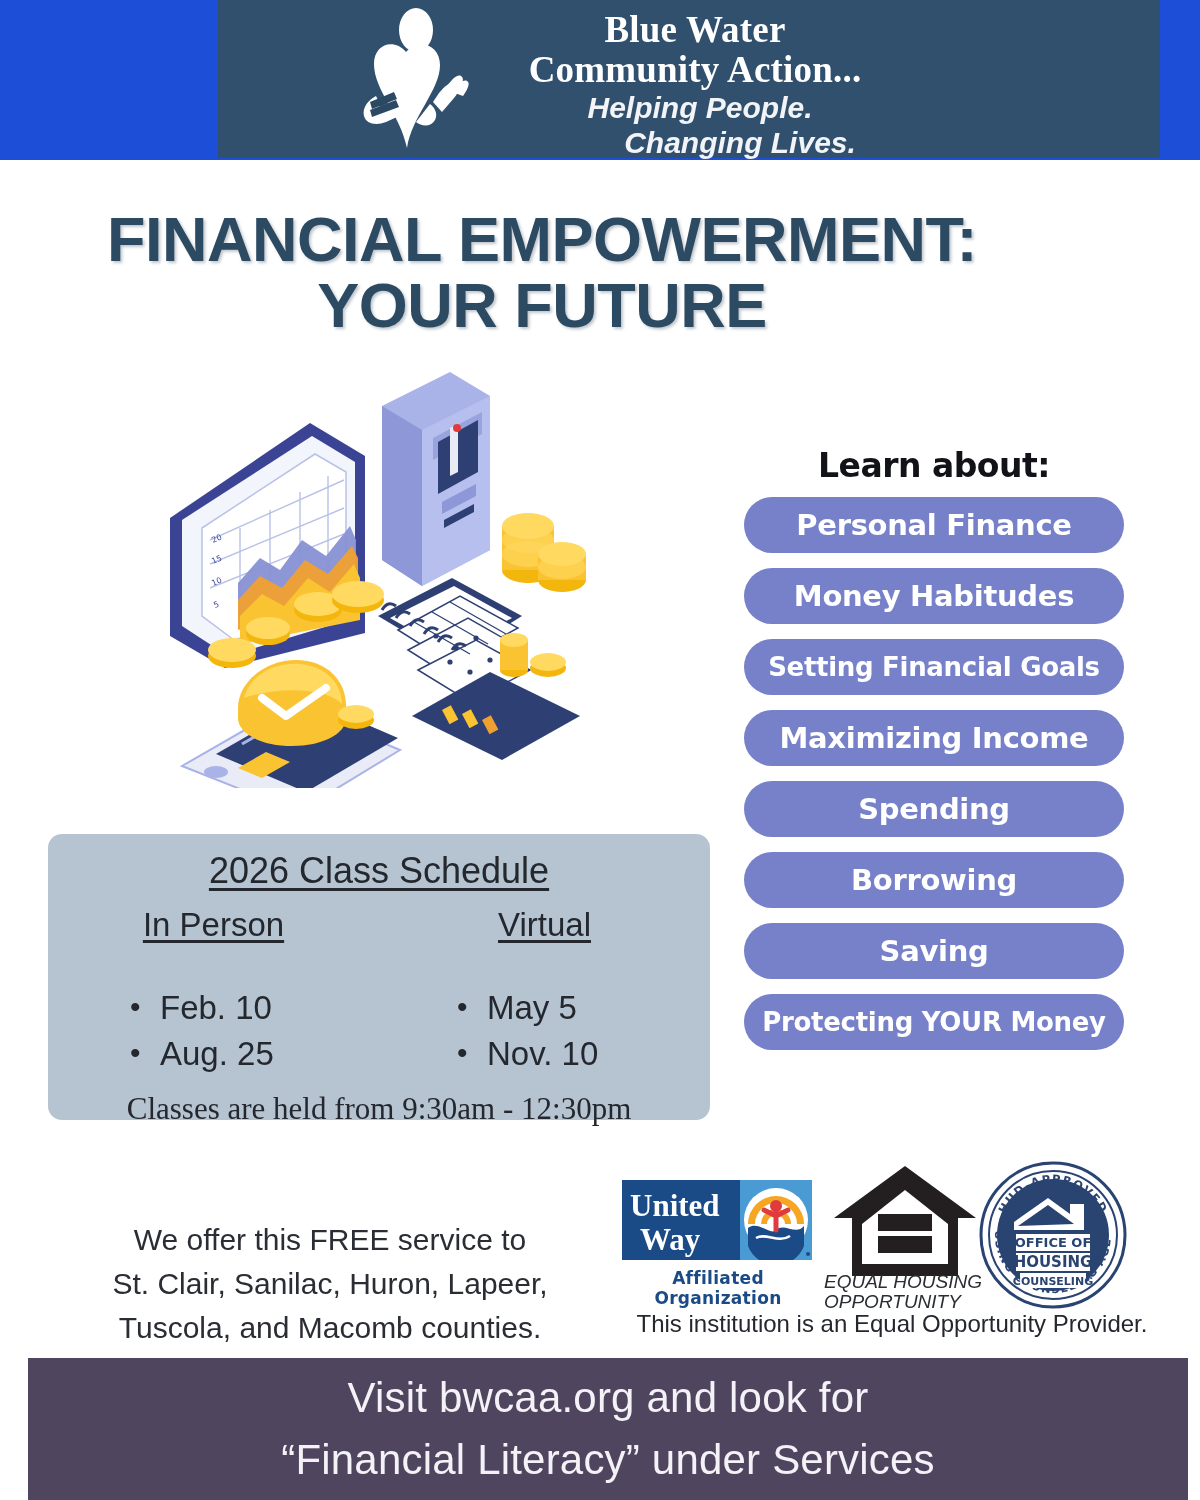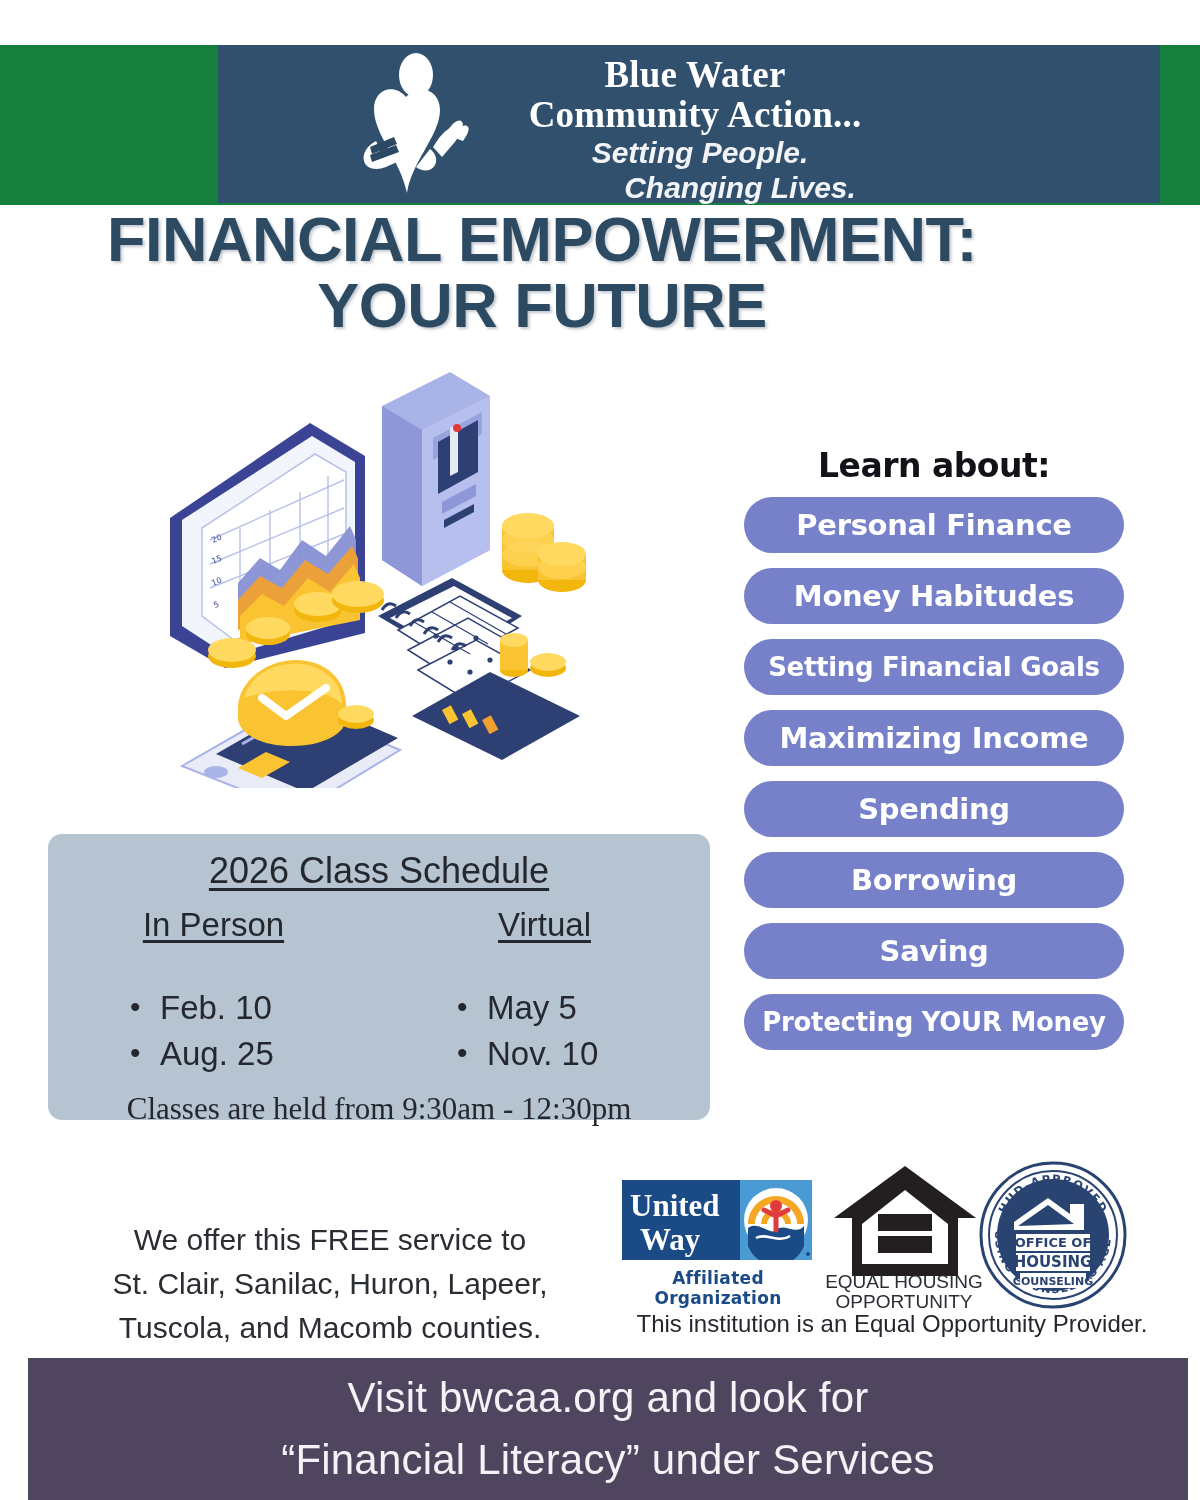--- a/index.html
+++ b/index.html
@@ -8,22 +8,21 @@
     background: #ffffff;
     font-family: "Liberation Sans", sans-serif;
     position: relative;
     overflow: hidden;
   }
 
   
   .header-band {
     position: absolute; left: 0; top: 0;
     width: 1200px; height: 160px;
-    background: #15803d;
-    margin-top: 45px;
+    background: #1d4ed8;
   }
   .header-inner-panel {
     position: absolute; left: 218px; top: 0;
     width: 942px; height: 158px;
     background: #30506d;
   }
   .logo-wrap {
     position: absolute; left: 330px; top: 6px;
     width: 560px; height: 152px;
   }
@@ -161,22 +160,22 @@
   .uw-caption {
     position: absolute; left: 6px; top: 108px;
     width: 200px; text-align: center;
     font-size: 17px; font-weight: bold; color: #1a4b86;
     letter-spacing: 0.3px;
     font-family: "DejaVu Sans", sans-serif;
   }
   .eho-logo { position: absolute; left: 218px; top: 2px; width: 150px; height: 118px; }
   .eho-caption {
     position: absolute; left: 212px; top: 112px;
-    width: 160px; text-align: center;
-    font-size: 19px; line-height: 20px; color: #2a2d33;
+    width: 160px; text-align: left;
+    font-size: 19px; line-height: 20px; color: #2a2d33; font-style: italic;
   }
   .hud-seal { position: absolute; left: 362px; top: 0px; width: 158px; height: 150px; }
   .eo-provider {
     position: absolute; left: 612px; top: 1310px;
     width: 560px; text-align: center;
     font-size: 24px; color: #24282e;
   }
 
   
   .footer-banner {
@@ -209,21 +208,21 @@
         <path d="M40 102 L66 92 L69 99 L42 109 Z" fill="#2c4964"></path>
         <path d="M109 85 C115 78 122 72 127 74 C132 76 129 84 124 90 L112 104 L103 94 Z" fill="#ffffff"></path>
         <path d="M116 80 C121 72 127 66 131 68 C135 70 132 78 128 84 Z" fill="#ffffff"></path>
         <path d="M122 84 C127 77 133 71 137 73 C141 75 137 82 133 88 Z" fill="#ffffff"></path>
         <path d="M100 96 C105 100 108 106 105 112 C101 119 92 119 86 114 L100 96 Z" fill="#ffffff"></path>
       </svg>
     </div>
     <div class="logo-text">
       <div class="logo-line1">Blue Water</div>
       <div class="logo-line2">Community Action...</div>
-      <div class="logo-tag1">Setting People.</div>
+      <div class="logo-tag1">Helping People.</div>
       <div class="logo-tag2">Changing Lives.</div>
     </div>
   </div>
 </div>
 
 <div class="main-title">
   <div>FINANCIAL EMPOWERMENT:</div>
   <div>YOUR FUTURE</div>
 </div>
 

